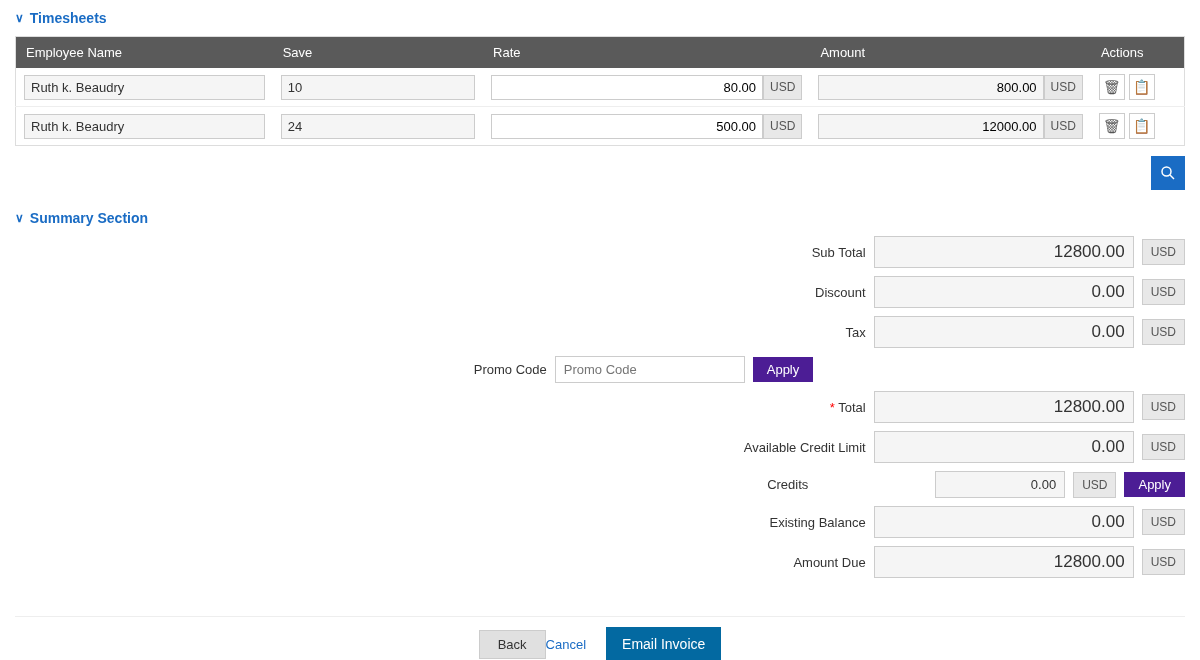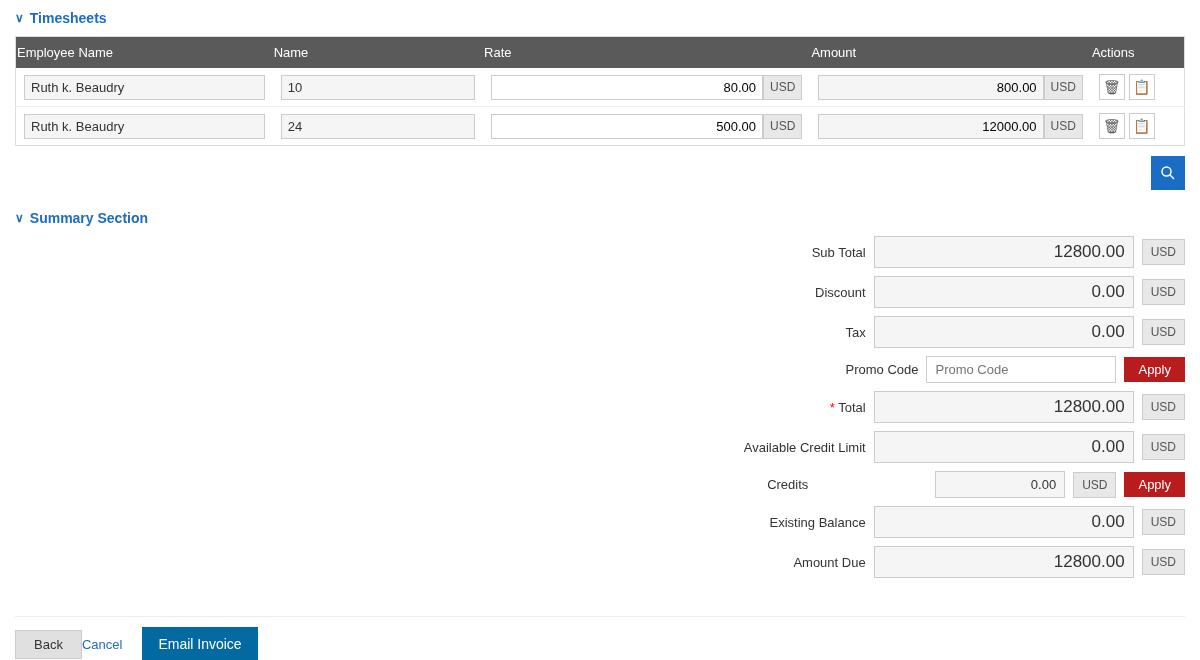--- a/index.html
+++ b/index.html
@@ -11,21 +11,21 @@
     .section-header {
       display: flex; align-items: center; gap: 6px;
       color: #1a6cc4; font-size: 14px; font-weight: bold;
       cursor: pointer; margin-bottom: 10px;
     }
     .section-header .chevron { font-size: 12px; }
 
     
     .data-table { width: 100%; border-collapse: collapse; border: 1px solid #ddd; margin-bottom: 10px; }
     .data-table th {
-      background: #5a5a5a; color: #fff; padding: 8px 1px;
+      background: #5a5a5a; color: #fff; padding: 8px 10px;
       text-align: left; font-weight: normal; font-size: 13px;
     }
     .data-table td { padding: 6px 8px; border-bottom: 1px solid #eee; }
     .data-table tr:last-child td { border-bottom: none; }
 
     .table-input {
       width: 100%; border: 1px solid #ccc; padding: 4px 6px;
       background: #f5f5f5; font-size: 13px; color: #333;
     }
     .rate-cell, .amount-cell { display: flex; gap: 0; }
@@ -74,41 +74,41 @@
       display: flex; align-items: center; justify-content: flex-end;
       margin-bottom: 8px; gap: 8px;
     }
     .summary-field-label { color: #333; font-size: 13px; text-align: right; min-width: 160px; }
     .summary-value-input {
       width: 260px; border: 1px solid #ccc; padding: 5px 8px;
       background: #f5f5f5; text-align: right; font-size: 17px; color: #333;
     }
     .summary-currency { background: #e8e8e8; border: 1px solid #ccc; padding: 5px 8px; font-size: 12px; color: #555; }
 
-    .promo-row { display: flex; align-items: center; justify-content: flex-end; margin-bottom: 8px; gap: 8px; }
+    .promo-row { display: flex; align-items: center; justify-content: center; margin-bottom: 8px; gap: 8px; }
     .promo-label { color: #333; font-size: 13px; text-align: right; min-width: 160px; }
     .promo-input {
       width: 190px; border: 1px solid #ccc; padding: 5px 8px;
       font-size: 13px; color: #aaa; background: #fff;
     }
     .apply-btn {
-      background: #b91c1c; color: #fff; border: none; padding: 5px 14px;
+      background: #4c1d95; color: #fff; border: none; padding: 5px 14px;
       cursor: pointer; font-size: 13px;
     }
 
     .credits-row { display: flex; align-items: center; justify-content: flex-end; margin-bottom: 8px; gap: 8px; }
     .credits-label { color: #333; font-size: 13px; text-align: left; min-width: 160px; }
     .credits-input {
       width: 130px; border: 1px solid #ccc; padding: 5px 8px;
       text-align: right; font-size: 13px; color: #333; background: #f5f5f5;
     }
 
     
     .footer-row {
-      display: flex; justify-content: flex-start; align-items: center;
+      display: flex; justify-content: center; align-items: center;
       margin-top: 30px; padding-top: 10px; border-top: 1px solid #eee;
     }
     .back-btn {
       background: #e0e0e0; border: 1px solid #ccc; padding: 6px 18px;
       cursor: pointer; font-size: 13px; color: #333;
     }
     .footer-right { display: flex; align-items: center; gap: 20px; }
     .cancel-link { color: #1a6cc4; text-decoration: none; font-size: 13px; cursor: pointer; }
     .save-later-btn {
       background: #1a6cc4; color: #fff; border: none; padding: 7px 16px;
@@ -132,21 +132,21 @@
 
   <div class="section-header">
     <span class="chevron">∨</span>
     <span>Timesheets</span>
   </div>
 
   <table class="data-table">
     <thead>
       <tr>
         <th class="col-employee">Employee Name</th>
-        <th class="col-hours">Name</th>
+        <th class="col-hours">Save</th>
         <th class="col-rate">Rate</th>
         <th class="col-amount">Amount</th>
         <th class="col-actions">Actions</th>
       </tr>
     </thead>
     <tbody id="timesheets-tbody">
     <tr>
       <td class="col-employee">
         <input class="table-input" type="text" value="Ruth k. Beaudry" style="">
       </td>

